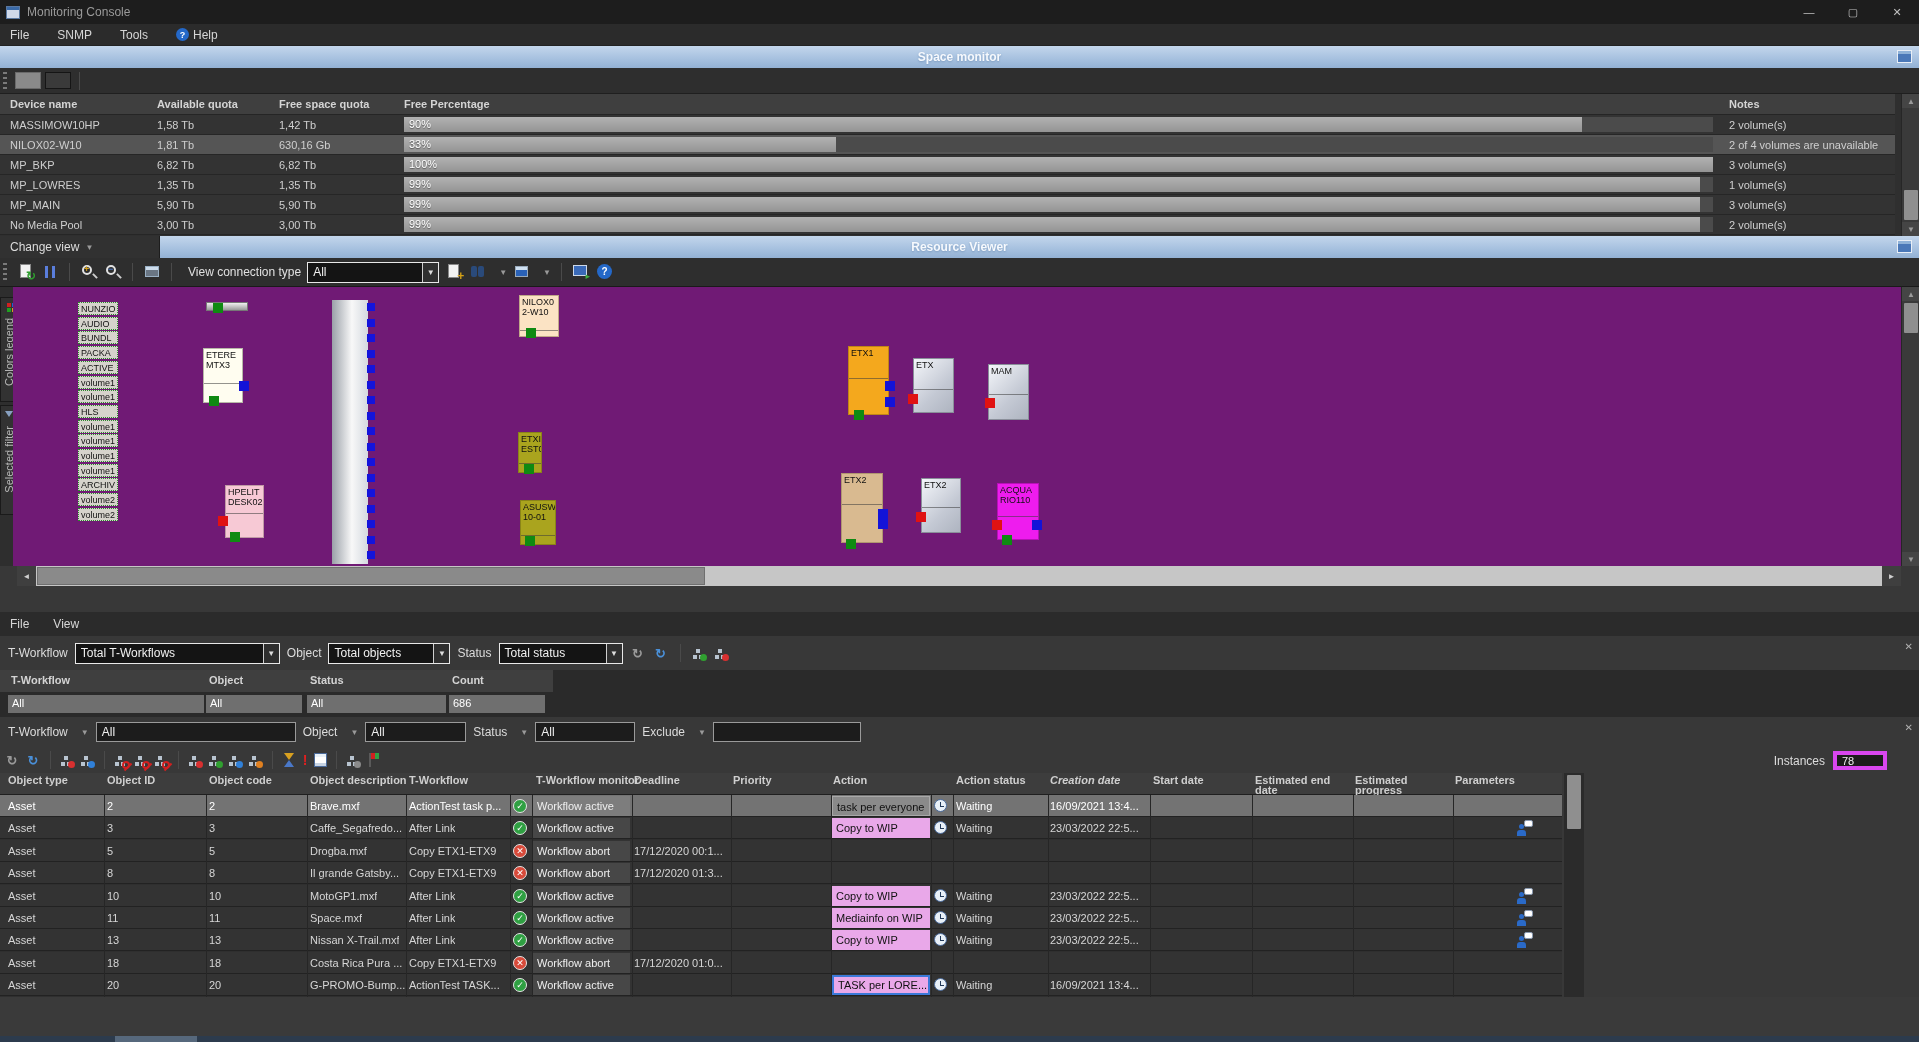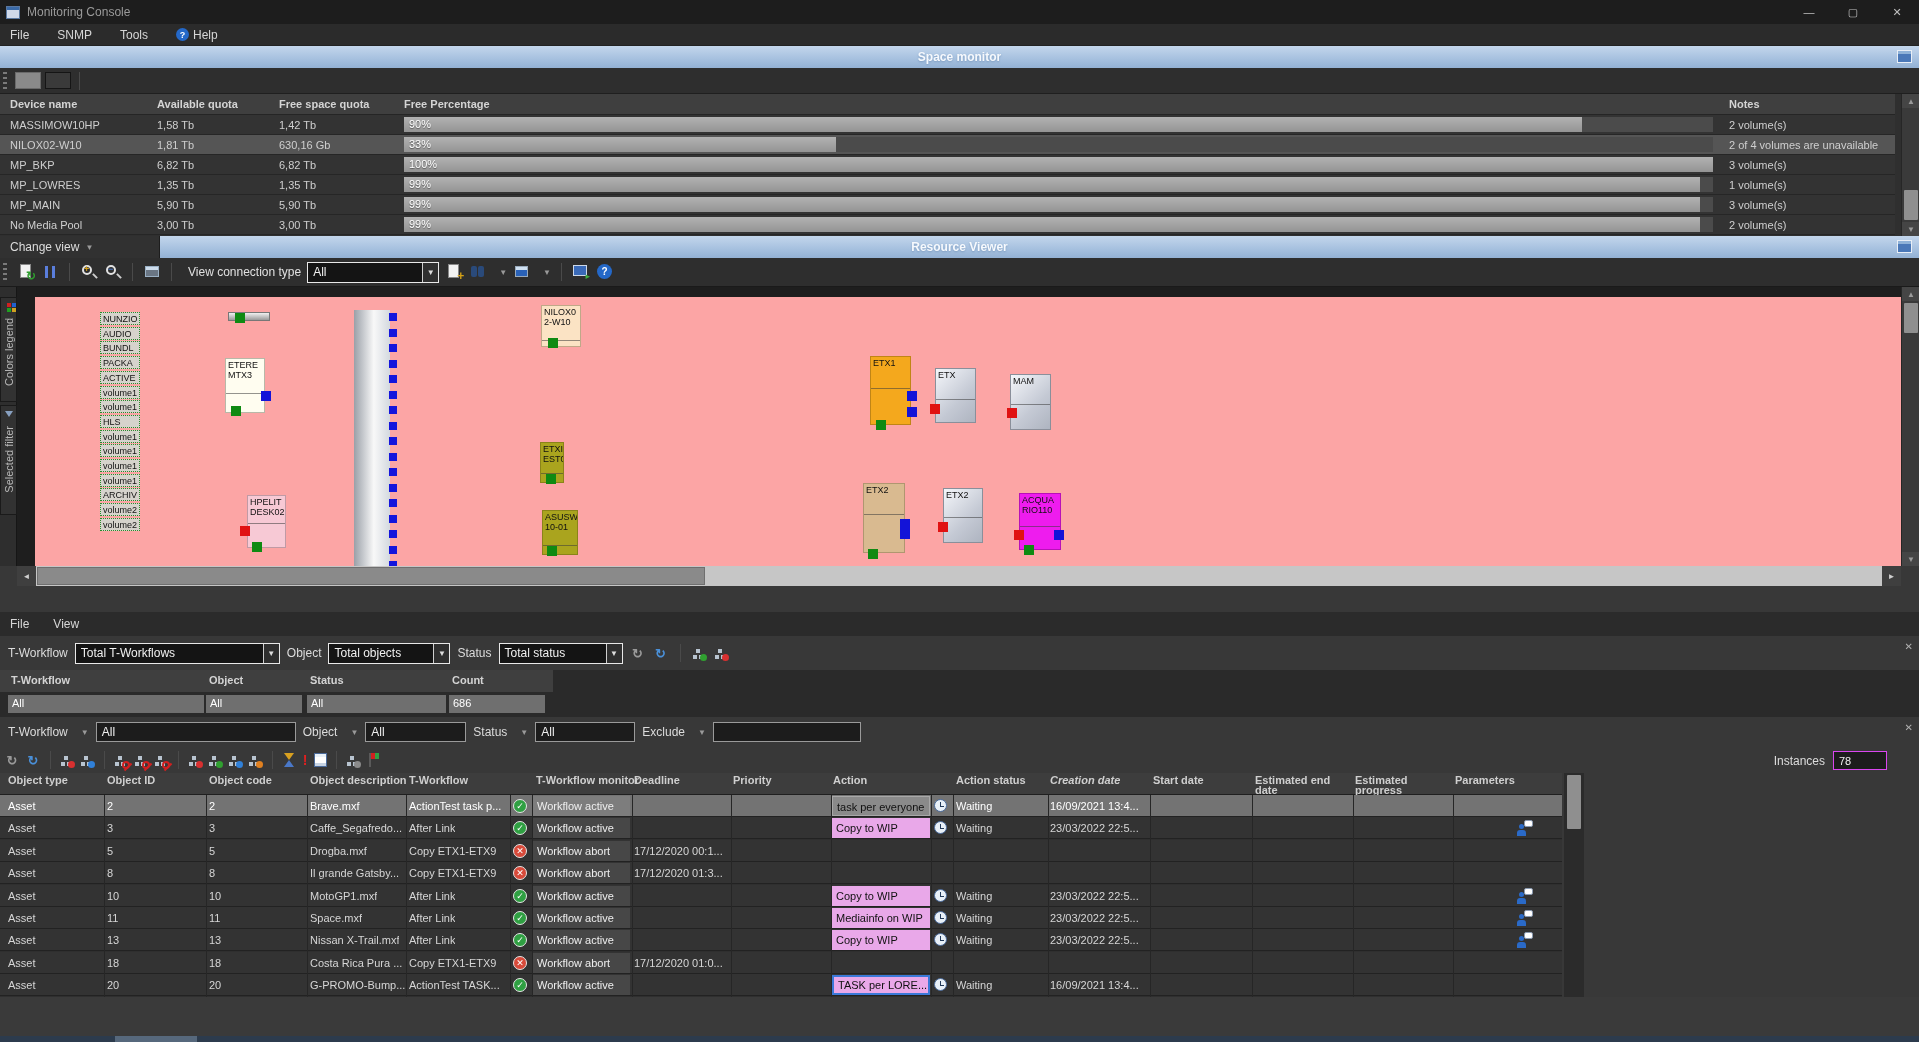--- a/index.html
+++ b/index.html
@@ -91,21 +91,21 @@
   .combo .cbtn { position:absolute; right:0; top:0; width:16px; height:100%; background:#2f2f2f;
     border-left:1px solid #cfcfcf; color:#ddd; font-size:8px; display:flex; align-items:center; justify-content:center; }
 
   #rv-body { position:absolute; top:287px; left:0; width:100%; height:279px; background:#1e1e1e; }
   #rv-side { position:absolute; left:0; top:0; width:17px; height:279px; background:#2e2e2e; border-right:1px solid #161616; }
   .side-tab { position:absolute; left:0; width:17px; background:#323232; border:1px solid #1a1a1a;
     display:flex; flex-direction:column; align-items:center; padding-top:5px; gap:5px; }
   .side-tab .vtext { writing-mode:vertical-rl; transform:rotate(180deg); color:#b8b8b8; font-size:11px; }
   .cl-ico { width:4px; height:4px; background:#d02020; box-shadow:5px 0 0 #2060d0,0 5px 0 #20a020,5px 5px 0 #d0a020; margin-bottom:6px; }
   .fl-ico { width:0; height:0; border-left:4px solid transparent; border-right:4px solid transparent; border-top:6px solid #88a0c0; margin-bottom:4px; }
-  #canvas { position:absolute; left:35px; top:0; right:18px; height:279px; background:#fca5a5; overflow:hidden;margin-top:10px; }
+  #canvas { position:absolute; left:13px; top:0; right:18px; height:279px; background:#701a75; overflow:hidden; }
   .leg-item { position:absolute; width:40px; height:13px; background:#d6d3cc; border:1px dotted #2a8a2a;
     color:#111; font-size:9px; line-height:12px; padding-left:2px; overflow:hidden; }
   .grad-strip { position:absolute; background:linear-gradient(90deg,#9aa0a8 0%,#f8f8f8 55%,#d4d9df 100%); }
   .dash { position:absolute; width:8px; height:8px; background:#1414dc; }
   .gradbar { position:absolute; background:linear-gradient(180deg,#f0f0f0,#9a9a9a); border:1px solid #777; }
   .node { position:absolute; overflow:hidden; }
   .node .nlabel { position:absolute; left:2px; top:1px; font-size:9px; line-height:10px; color:#111; white-space:pre-line; }
   .node .ndiv { position:absolute; left:0; width:100%; border-top:1px solid rgba(60,60,60,.55); }
   .node.silver { background:linear-gradient(135deg,#f4f6fa 0%,#c4c9d4 60%,#aeb4c0 100%); border:1px solid #8a8f9a; }
   .marker { position:absolute; width:10px; height:10px; }
@@ -146,21 +146,21 @@
   .hourglass { position:relative; width:14px; height:16px; }
   .hourglass::before { content:""; position:absolute; left:2px; top:1px; border-left:5px solid transparent; border-right:5px solid transparent; border-top:7px solid #d8a020; }
   .hourglass::after { content:""; position:absolute; left:2px; bottom:1px; border-left:5px solid transparent; border-right:5px solid transparent; border-bottom:7px solid #4a78c8; }
   .alert { color:#e02020; font-weight:bold; font-size:14px; width:8px; text-align:center; }
   .notes-ico { width:13px; height:14px; background:linear-gradient(180deg,#e8f0f8 0 3px,#fff 3px); border:1px solid #4a6a9a;
     box-shadow:inset 0 -3px 0 #c8d4e4; }
   .flag-ico { position:relative; width:14px; height:16px; }
   .flag-ico::before { content:""; position:absolute; left:3px; top:1px; width:2px; height:14px; background:#5a5a5a; }
   .flag-ico::after { content:""; position:absolute; left:5px; top:1px; width:8px; height:6px; background:linear-gradient(90deg,#d02020 0 50%,#2fa042 50%); }
   #instances-wrap { position:absolute; right:32px; top:751px; display:flex; align-items:center; gap:8px; }
-  #instances-box { width:54px; height:19px; background:#1c1c1c; border:1px solid #d946ef; color:#f0f0f0;
+  #instances-box { width:54px; height:19px; background:#1c1c1c; border:4px solid #d946ef; color:#f0f0f0;
     display:flex; align-items:center; padding-left:5px; }
 
   
   #twf-table { position:absolute; top:773px; left:0; width:1562px; height:224px; background:#2f2f2f;padding-left:33px; }
   #twf-thead { position:absolute; top:0; left:0; width:100%; height:22px; background:#3d3d3d; border-bottom:1px solid #1f1f1f; }
   #twf-thead span { position:absolute; top:2px; color:#cfcfcf; font-weight:bold; white-space:pre-line; line-height:10px; overflow:hidden; height:20px; }
   .trow { position:absolute; left:0; width:100%; height:22px; background:#333333; border-bottom:1px solid #222; color:#d6d6d6; }
   .trow.sel { background:#737373; color:#fff; }
   .trow span.cell { position:absolute; top:5px; white-space:nowrap; overflow:hidden; }
   .vline { position:absolute; top:22px; bottom:0; width:1px; background:#262626; }

